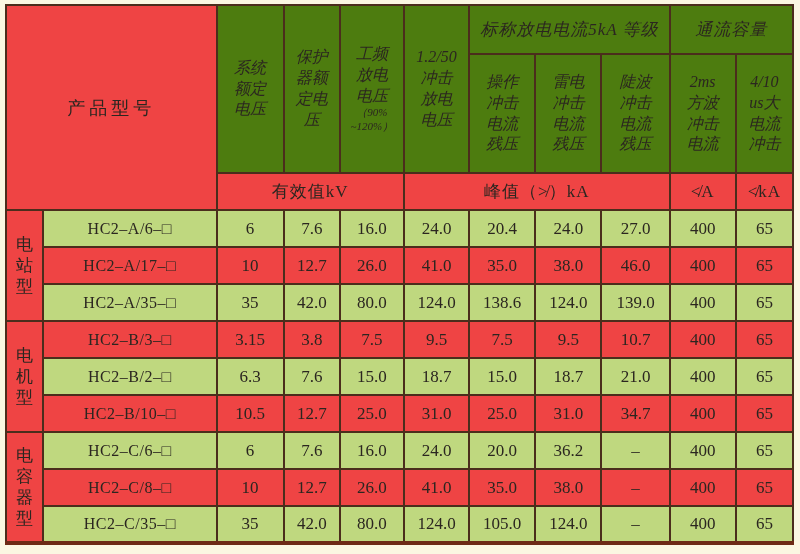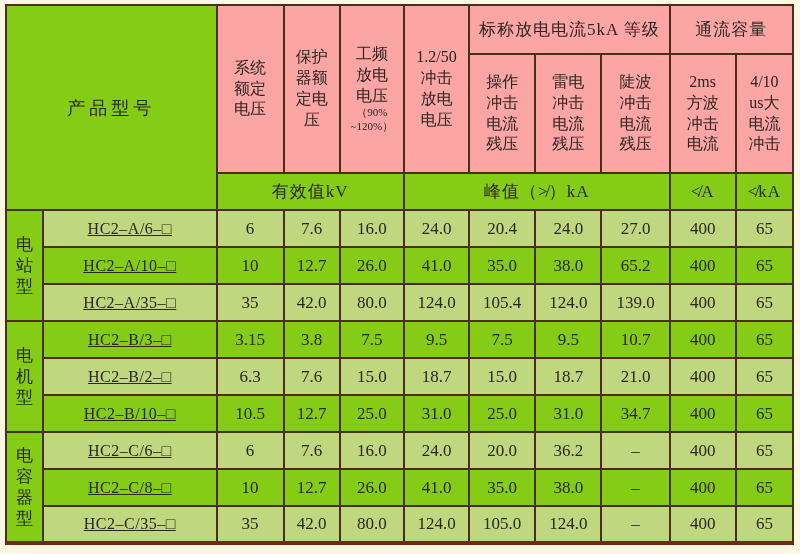--- a/index.html
+++ b/index.html
@@ -24,22 +24,22 @@
     border: 2px solid #4b2d1c;
     border-bottom: 4px solid #6d2a15;
   }
   .spec-table td {
     border: 2px solid #4b2d1c;
     text-align: center;
     vertical-align: middle;
     padding: 0;
     overflow: hidden;
   }
-  .cream  { background: #84cc16; }
-  .greenh { background: #fca5a5; }
+  .cream  { background: #ef4444; }
+  .greenh { background: #4d7c0f; font-style: italic; }
   .greenr { background: #bfd87f; }
 
   .wrap { white-space: pre-line; margin-top: 37px; }
 
   .product-model {
     font-size: 18px;
     letter-spacing: 4px;
   }
   .hcell {
     font-size: 16px;
@@ -62,21 +62,20 @@
     letter-spacing: 1px;
   }
   .group-label {
     font-size: 17px;
     line-height: 1.25;
     white-space: pre-line;
   }
   .model {
     font-size: 16px;
     letter-spacing: 0.5px;
-    text-decoration: underline;
   }
   .val {
     font-size: 17px;
   }
   tr.h1 { height: 49px; }
   tr.h2 { height: 119px; }
   tr.h3 { height: 37px; margin-left: 14px; }
   tr.datarow { height: 37px; }
 </style>
 </head>
@@ -159,38 +158,38 @@
       <td class="greenr val">7.6</td>
       <td class="greenr val">16.0</td>
       <td class="greenr val">24.0</td>
       <td class="greenr val">20.4</td>
       <td class="greenr val">24.0</td>
       <td class="greenr val">27.0</td>
       <td class="greenr val">400</td>
       <td class="greenr val">65</td>
     </tr>
     <tr class="datarow">
-      <td class="cream model">HC2–A/10–□</td>
+      <td class="cream model">HC2–A/17–□</td>
       <td class="cream val">10</td>
       <td class="cream val">12.7</td>
       <td class="cream val">26.0</td>
       <td class="cream val">41.0</td>
       <td class="cream val">35.0</td>
       <td class="cream val">38.0</td>
-      <td class="cream val">65.2</td>
+      <td class="cream val">46.0</td>
       <td class="cream val">400</td>
       <td class="cream val">65</td>
     </tr>
     <tr class="datarow">
       <td class="greenr model">HC2–A/35–□</td>
       <td class="greenr val">35</td>
       <td class="greenr val">42.0</td>
       <td class="greenr val">80.0</td>
       <td class="greenr val">124.0</td>
-      <td class="greenr val">105.4</td>
+      <td class="greenr val">138.6</td>
       <td class="greenr val">124.0</td>
       <td class="greenr val">139.0</td>
       <td class="greenr val">400</td>
       <td class="greenr val">65</td>
     </tr>
 
     <tr class="datarow">
       <td class="cream group-label" rowspan="3">电
 机
 型</td>

